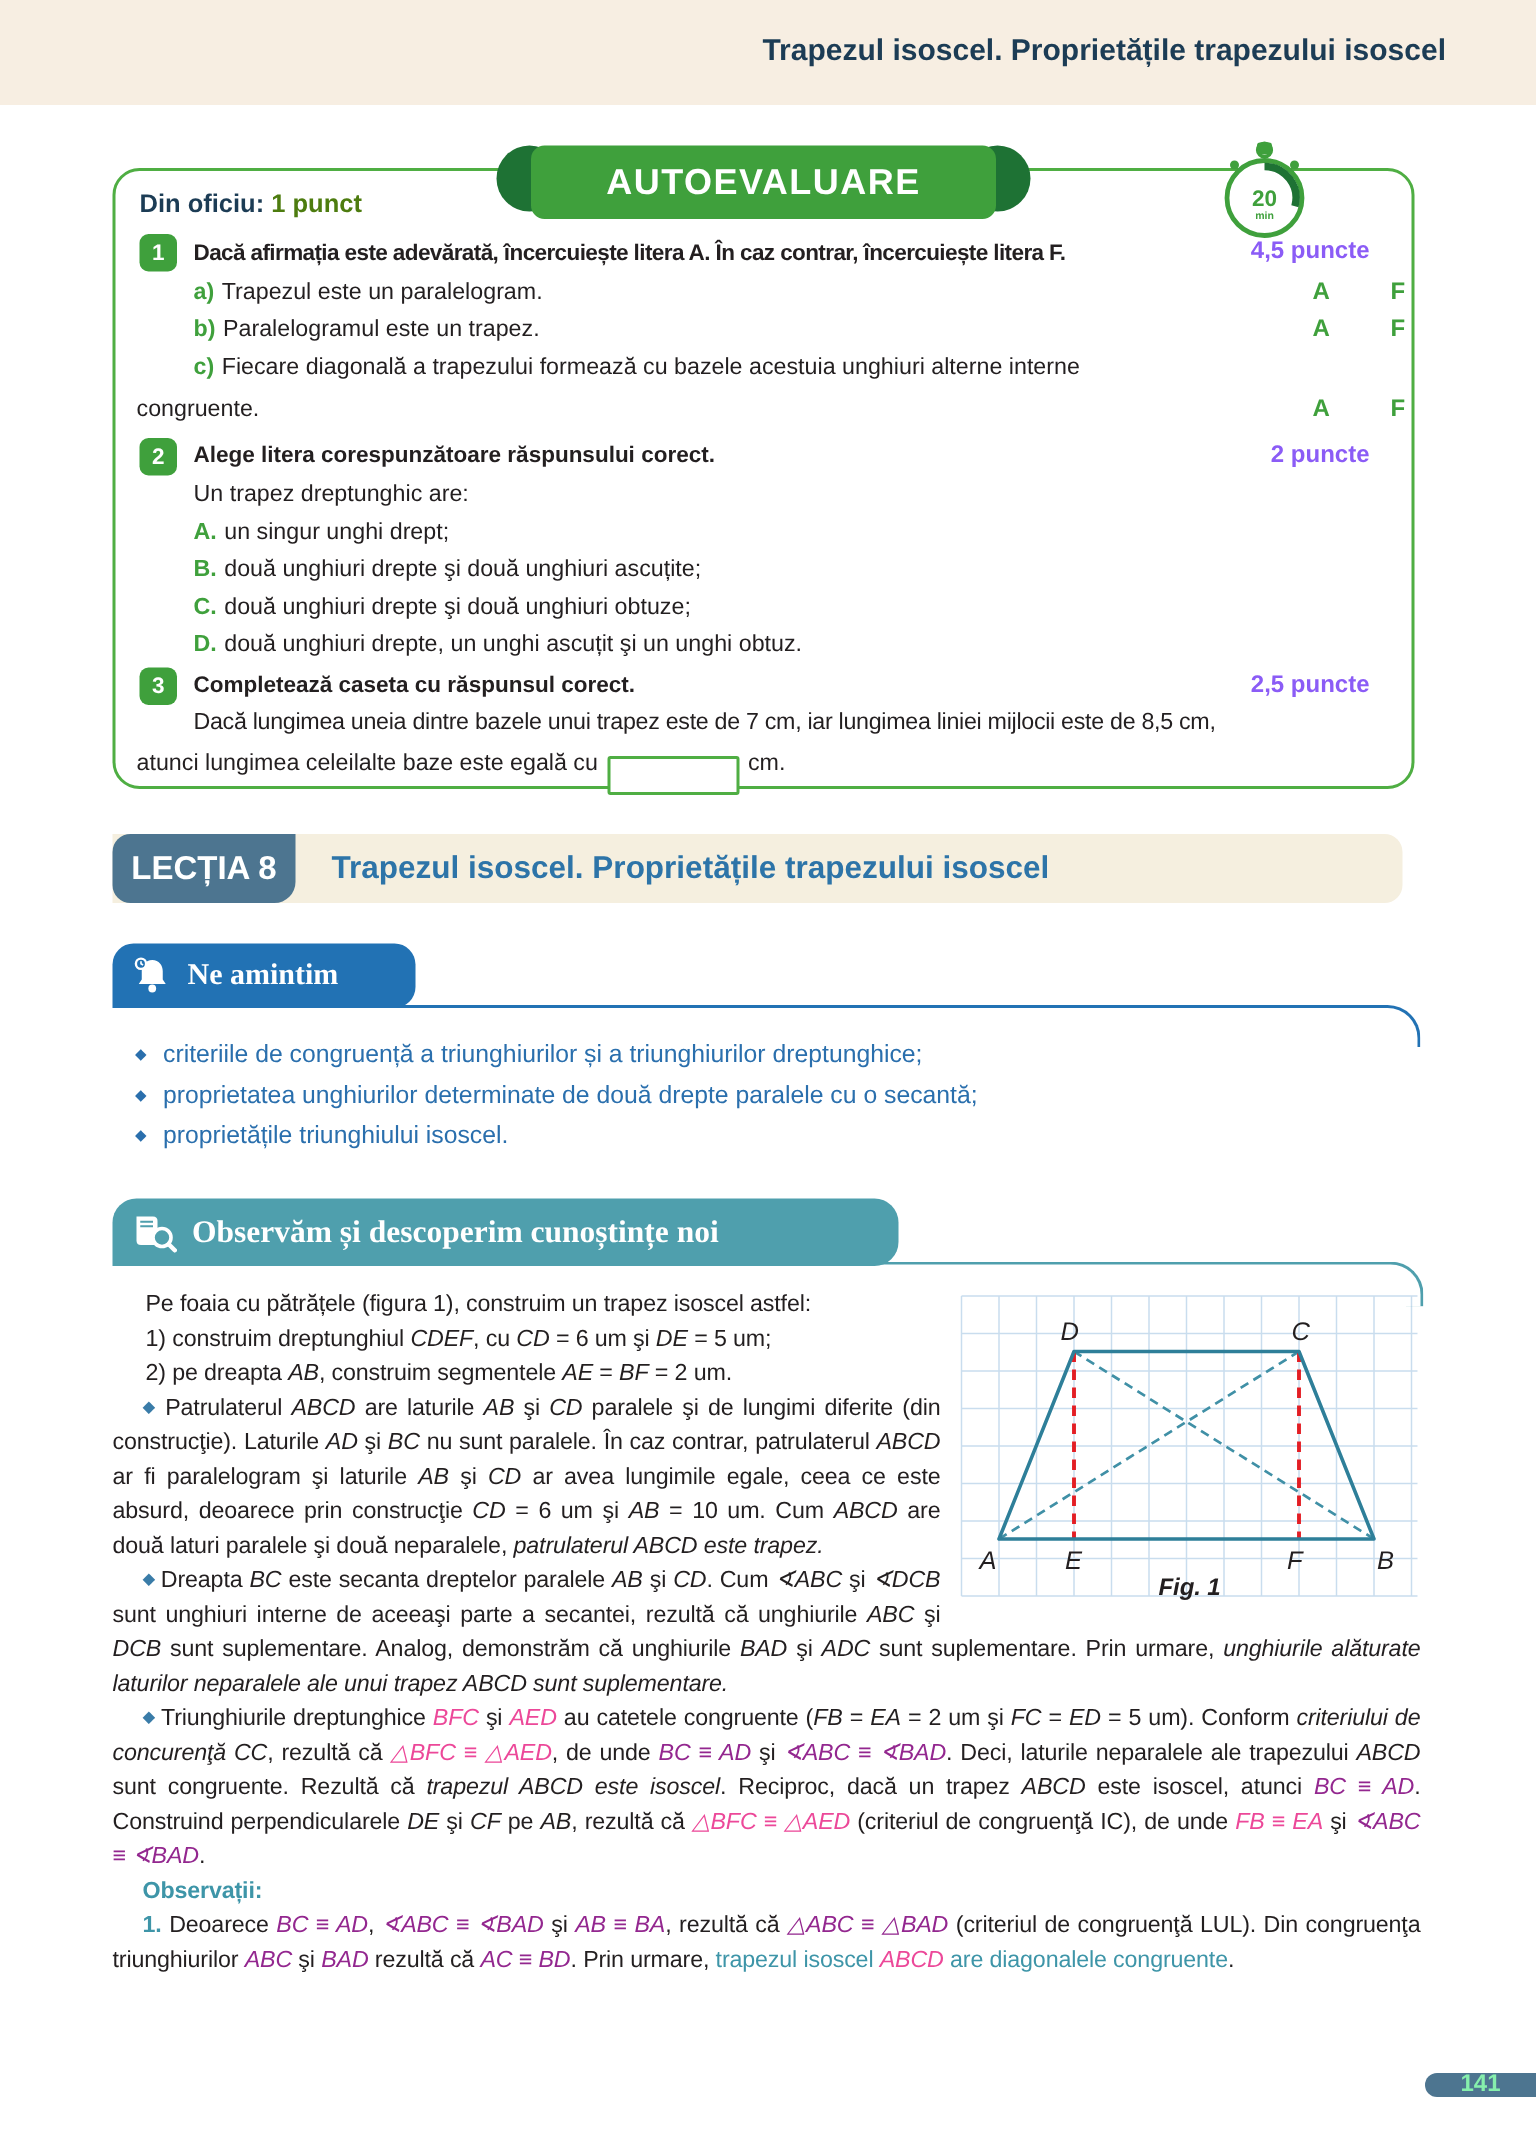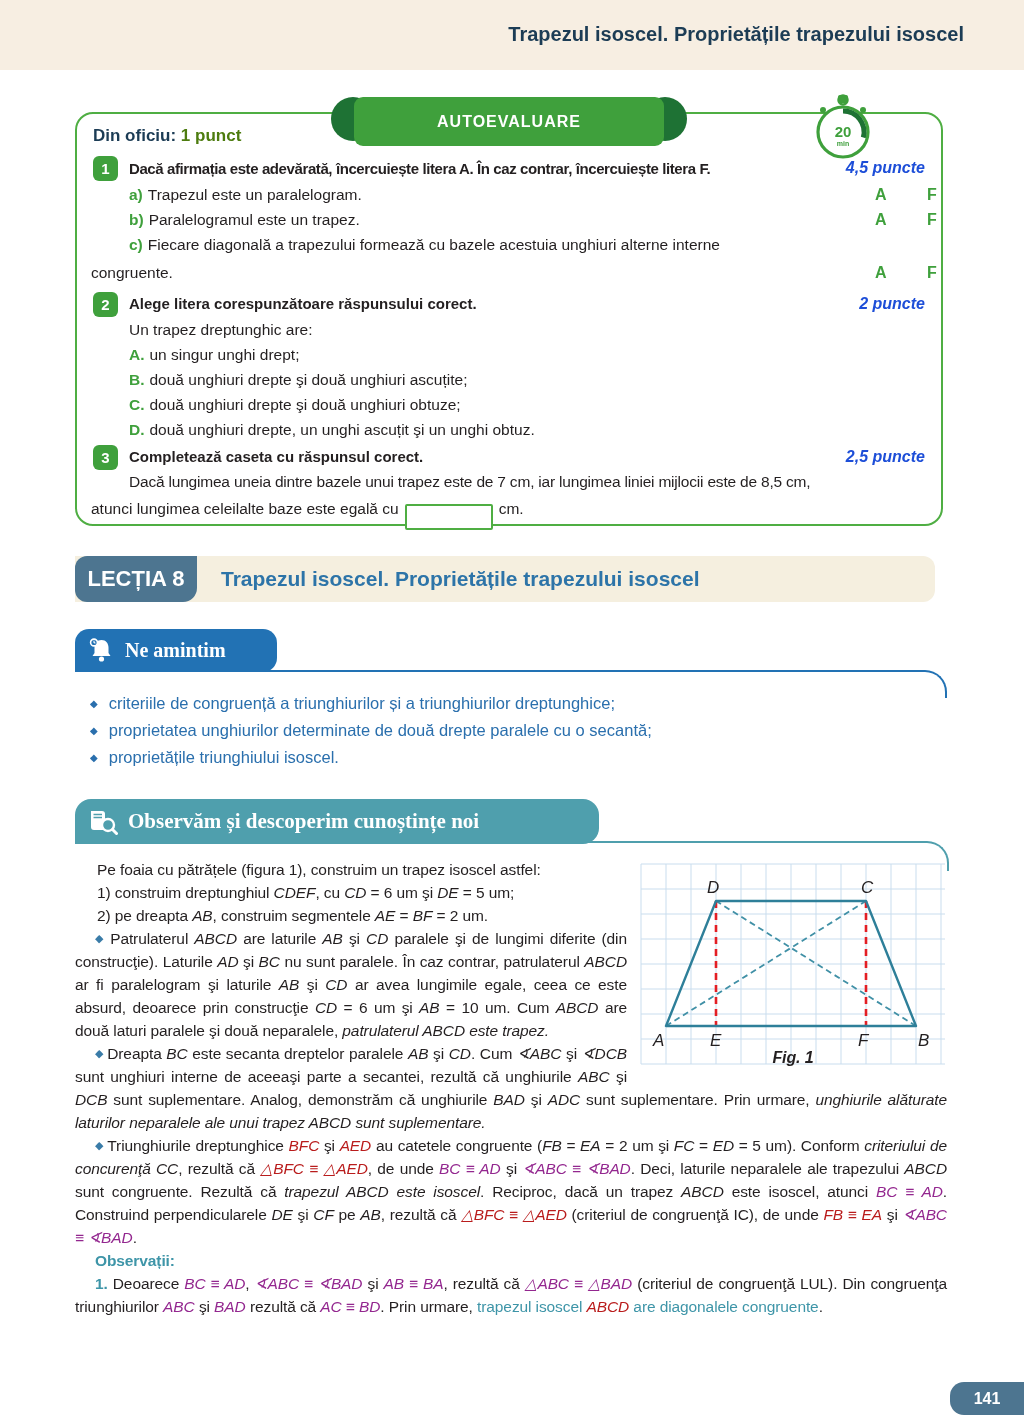--- a/index.html
+++ b/index.html
@@ -12,28 +12,28 @@
   .top-band{position:absolute;left:0;top:0;width:1024px;height:70px;background:#f7eee2;}
   .top-title{position:absolute;right:60px;top:23px;font-size:20px;font-weight:bold;color:#1c3c55;}
 
   
   .auto-box{position:absolute;left:75px;top:112px;width:864px;height:410px;
     border:2.5px solid #4fae43;border-radius:18px;background:#fff;}
   .fold{position:absolute;width:44px;height:44px;border-radius:50%;background:#1e7234;top:-17px;z-index:1;}
   .fold-left{left:254px;} .fold-right{left:566px;}
   .auto-banner{position:absolute;left:277px;top:-17px;width:310px;height:49px;background:#3fa03c;
     border-radius:9px;z-index:2;display:flex;align-items:center;justify-content:center;
-    color:#fff;font-size:16px;font-weight:bold;letter-spacing:1px;}
+    color:#fff;font-size:24px;font-weight:bold;letter-spacing:1px;}
   .timer{position:absolute;left:736px;top:-20px;z-index:2;}
   .office{position:absolute;left:16px;top:12px;font-size:17px;font-weight:bold;color:#1c3c55;}
   .office .green{color:#4d7c0f;}
   .q-badge{position:absolute;left:16px;width:25px;height:25px;background:#3fa03c;border-radius:6px;
     color:#fff;font-size:15px;font-weight:bold;display:flex;align-items:center;justify-content:center;}
   .q-prompt{position:absolute;left:52px;font-size:15px;font-weight:bold;color:#231f20;white-space:nowrap;}
-  .q-points{position:absolute;right:16px;font-size:16px;font-weight:bold;color:#1d4ed8;white-space:nowrap;font-style:italic;}
+  .q-points{position:absolute;right:28px;font-size:16px;font-weight:bold;color:#8b5cf6;white-space:nowrap;}
   .q-row{position:absolute;left:52px;font-size:15.5px;white-space:nowrap;}
   .q-row .lbl{color:#3fa03c;font-weight:bold;margin-right:5px;}
   .af{position:absolute;font-size:16px;font-weight:bold;color:#3fa03c;}
   .fillbox{display:inline-block;width:88px;height:26px;border:2px solid #4fae43;border-radius:2px;
     vertical-align:-8px;margin:0 6px;background:#fff;font-size:15px;padding:0 4px;box-sizing:border-box;outline:none;}
 
   
   .lesson-bar{position:absolute;left:75px;top:556px;width:860px;height:46px;background:#f5efdf;
     border-radius:0 12px 12px 0;}
   .lesson-chip{position:absolute;left:0;top:0;width:122px;height:46px;background:#4d7590;
@@ -60,27 +60,27 @@
   
   .content{position:absolute;left:75px;top:858px;width:872px;font-size:15.5px;line-height:23px;
     letter-spacing:-0.1px;text-align:justify;}
   .fig{float:right;width:308px;margin:2px 0 8px 12px;}
   .intro{margin-left:22px;text-align:left;white-space:nowrap;}
   .para{margin:0;text-indent:20px;}
   .obs-title{font-weight:bold;color:#3e95a8;text-indent:20px;}
   .seg-i{font-style:italic;}
   .seg-d{color:#3a7ca8;font-size:11px;vertical-align:2px;}
   .seg-tl{color:#3e95a8;}
-  .seg-tli{color:#b91c1c;font-style:italic;}
+  .seg-tli{color:#ec4899;font-style:italic;}
   .seg-tlb{color:#3e95a8;font-weight:bold;}
   .seg-ppi{color:#93278f;font-style:italic;}
 
   
-  .page-num{position:absolute;right:0;top:1382px;width:74px;height:33px;background:#4d7590;
-    border-radius:14px 0 0 14px;color:#ffffff;font-size:16px;font-weight:bold;
+  .page-num{position:absolute;right:0;top:1382px;width:74px;height:16px;background:#4d7590;
+    border-radius:14px 0 0 14px;color:#86efac;font-size:16px;font-weight:bold;
     display:flex;align-items:center;justify-content:center;}
 
   svg text{font-family:"Liberation Sans",sans-serif;}
 </style>
 </head>
 <body>
 
 <div class="top-band">
   <div class="top-title">Trapezul isoscel. Proprietățile trapezului isoscel</div>
 </div>

